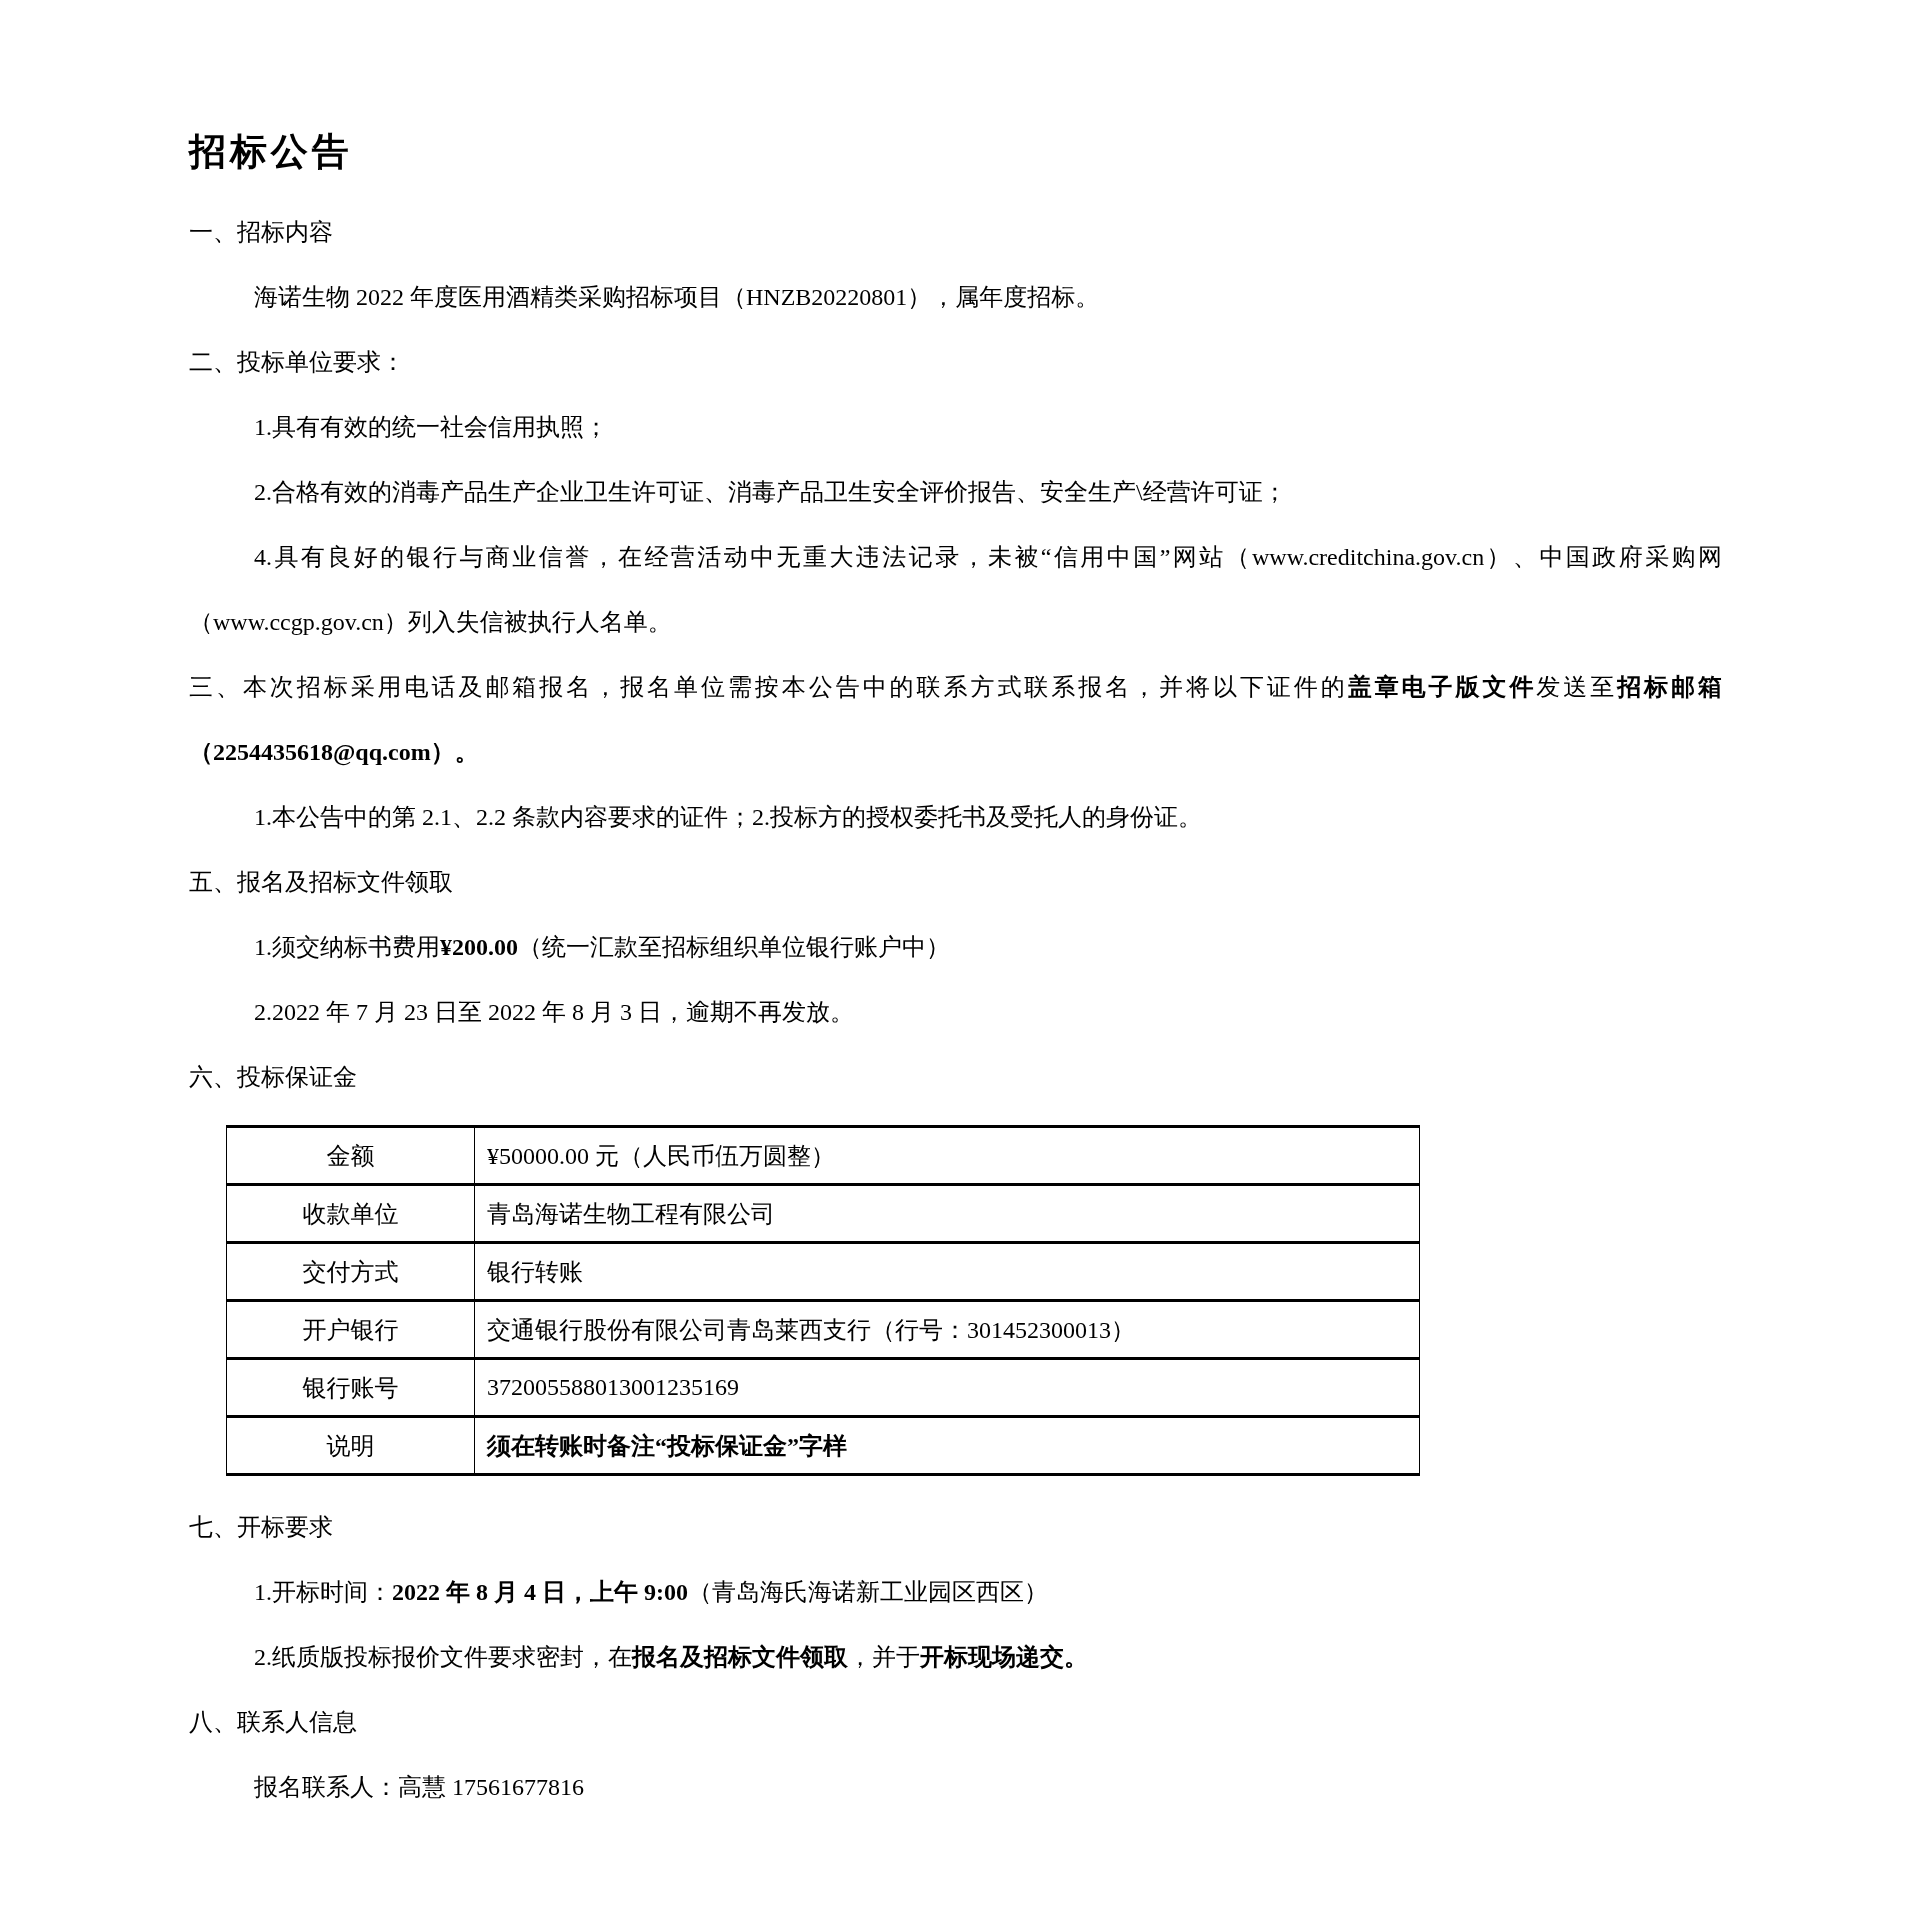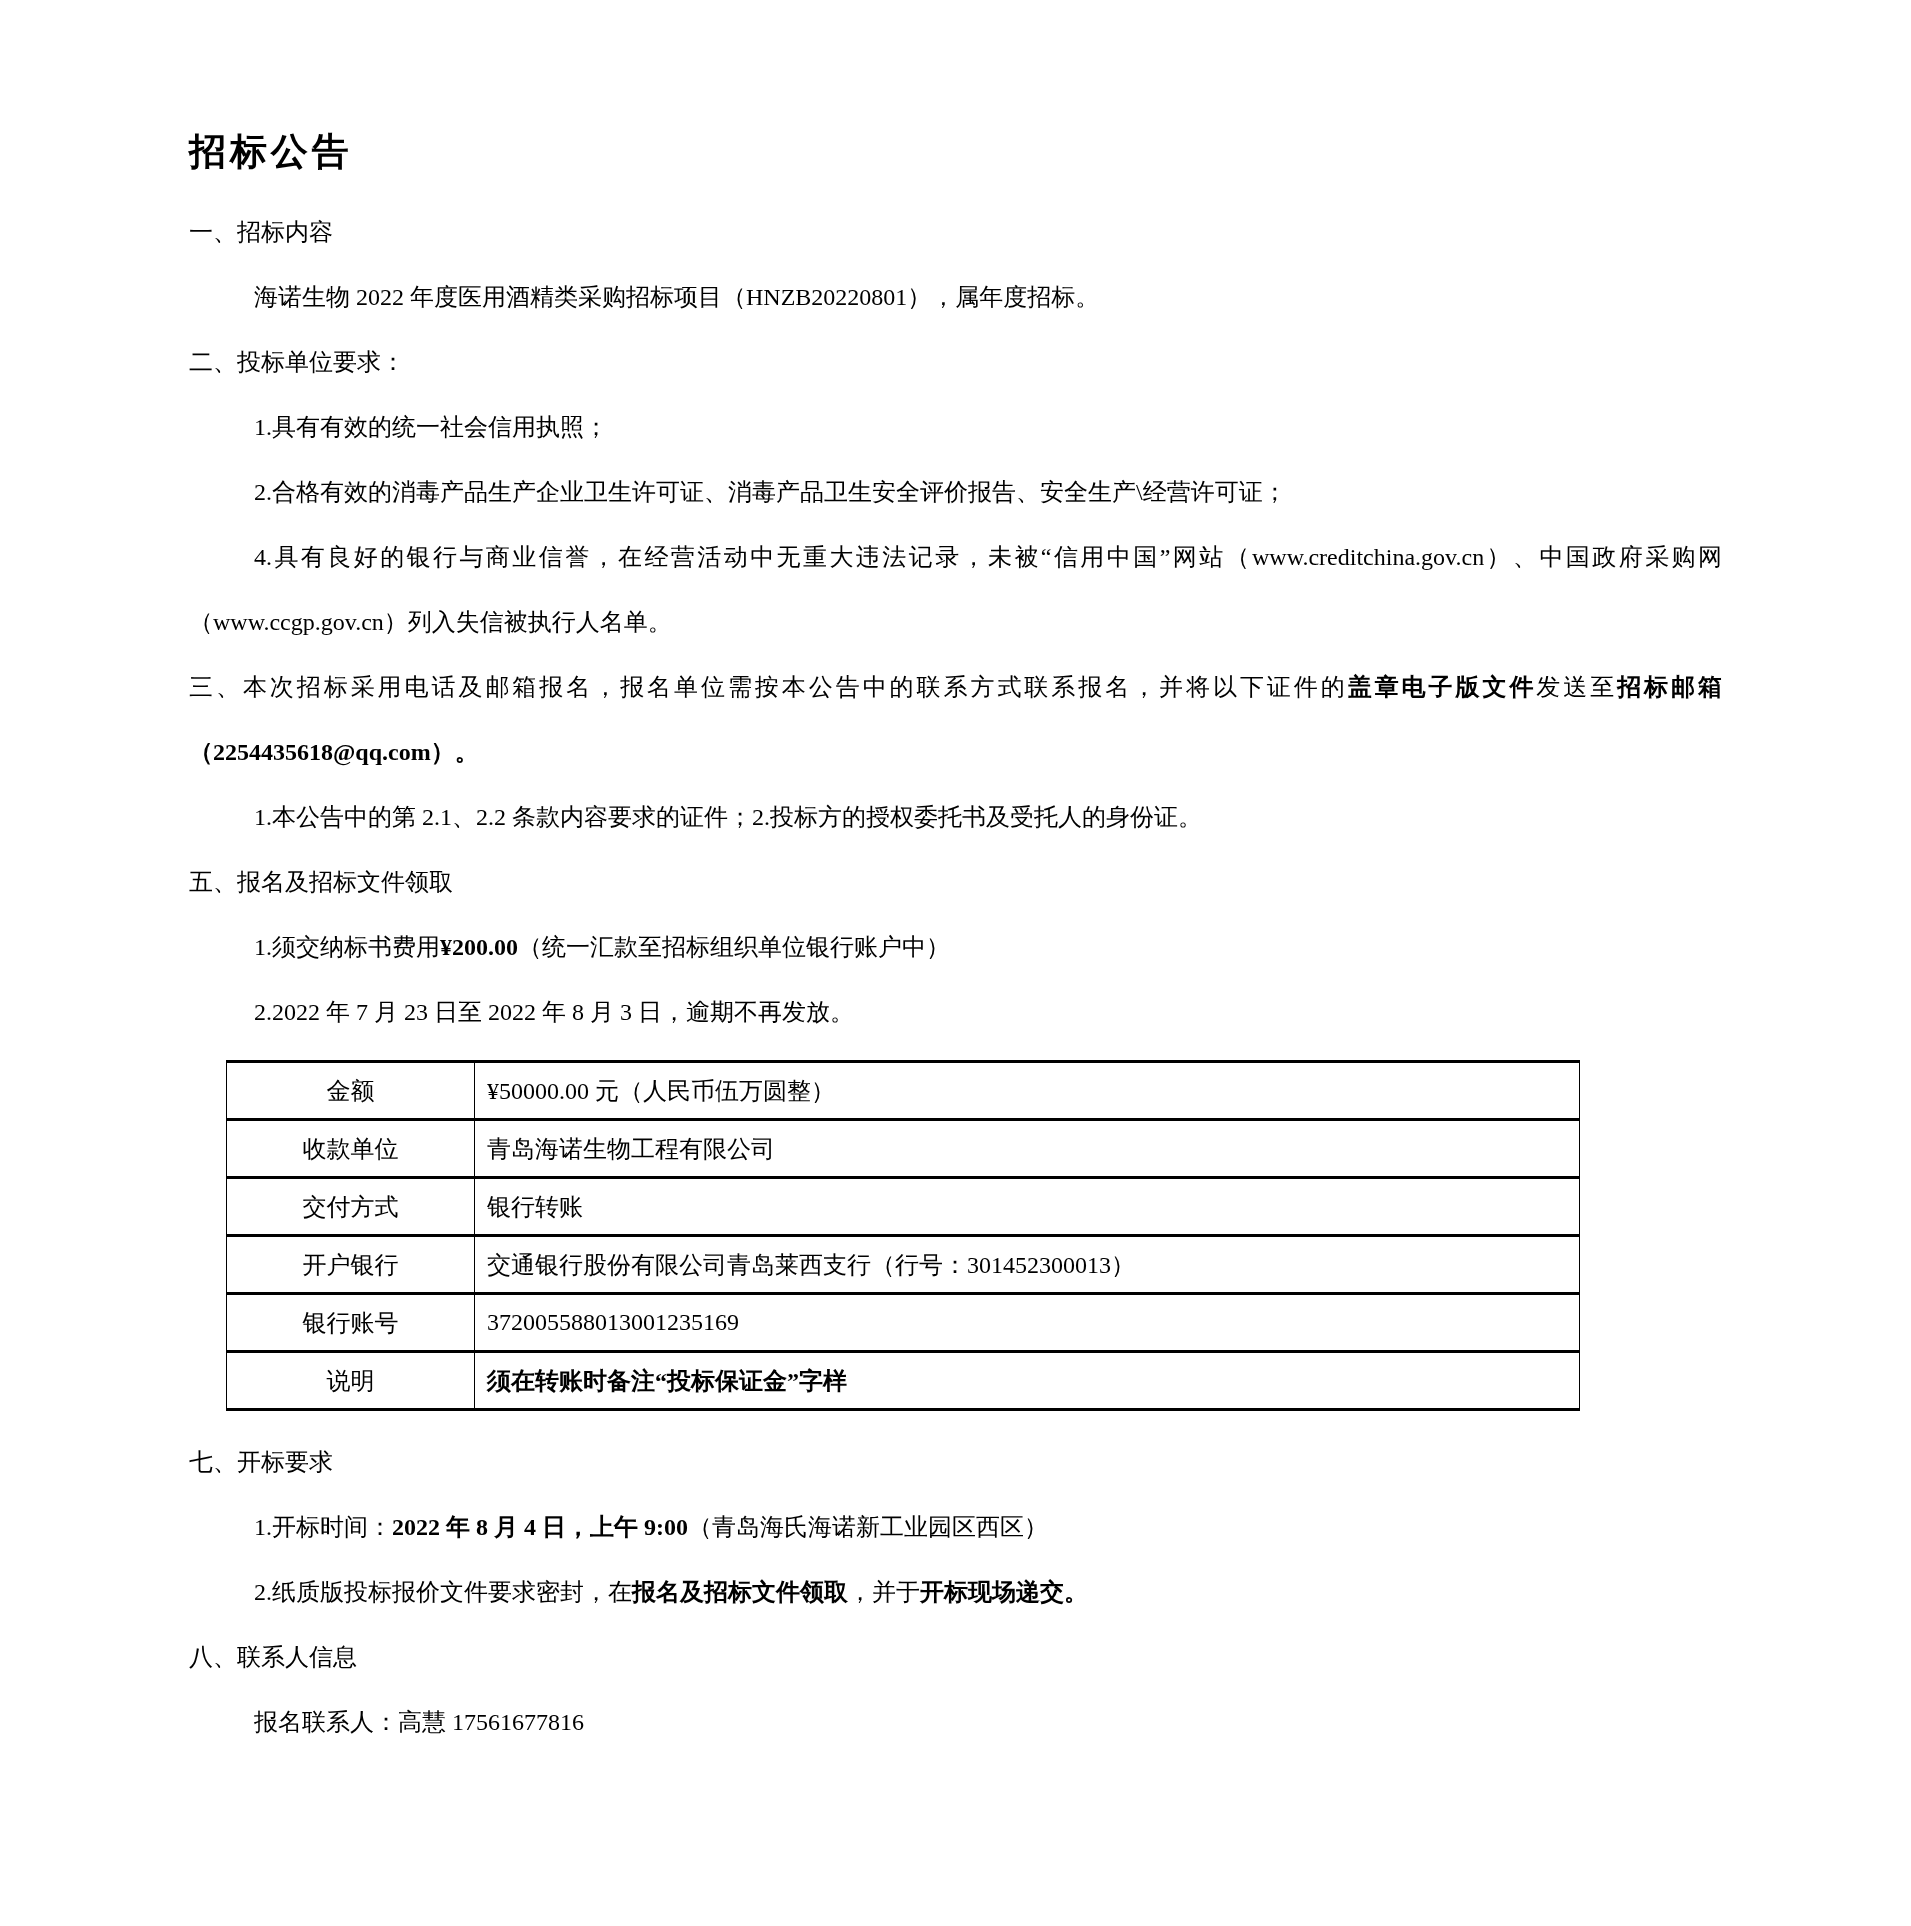--- a/index.html
+++ b/index.html
@@ -5,21 +5,21 @@
   html,body{margin:0;padding:0;background:#fff;}
   .page{position:relative;width:1911px;height:2703px;background:#fff;color:#000;
         font-family:"Liberation Serif","DejaVu Serif",serif;overflow:hidden;}
   .doc{padding:127px 189px 0 189px;}
   .title{margin:0 0 23px 0;text-align:left;font-size:37px;font-weight:bold;
          line-height:50px;letter-spacing:3.9px;}
   .para{font-size:24px;line-height:65px;text-align:justify;}
   .para.ind{text-indent:65px;}
   .b{font-weight:bold;}
 
-  table.deposit{border-collapse:collapse;margin:15.4px 0 19px 37px;width:1354px;
+  table.deposit{border-collapse:collapse;margin:15.4px 0 19px 37px;width:1194px;
                 table-layout:fixed;}
   table.deposit td{border:1.5px solid #000;border-top-width:3.5px;border-bottom-width:3.5px;
                    height:55px;font-size:24px;padding:0;}
   table.deposit td.lab{width:247px;text-align:center;}
   table.deposit td.val{padding-left:12px;}
 </style>
 </head>
 <body>
 
 <div class="page">
@@ -32,20 +32,21 @@
         <div class="para ind"><span>海诺生物 2022 年度医用酒精类采购招标项目（HNZB20220801），属年度招标。</span></div>
         <div class="para"><span>二、投标单位要求：</span></div>
         <div class="para ind"><span>1.具有有效的统一社会信用执照；</span></div>
         <div class="para ind"><span>2.合格有效的消毒产品生产企业卫生许可证、消毒产品卫生安全评价报告、安全生产\经营许可证；</span></div>
         <div class="para ind"><span>4.具有良好的银行与商业信誉，在经营活动中无重大违法记录，未被“信用中国”网站（www.creditchina.gov.cn）、中国政府采购网（www.ccgp.gov.cn）列入失信被执行人名单。</span></div>
         <div class="para"><span>三、本次招标采用电话及邮箱报名，报名单位需按本公告中的联系方式联系报名，并将以下证件的</span><span class="b">盖章电子版文件</span><span>发送至</span><span class="b">招标邮箱（2254435618@qq.com）。</span></div>
         <div class="para ind"><span>1.本公告中的第 2.1、2.2 条款内容要求的证件；2.投标方的授权委托书及受托人的身份证。</span></div>
         <div class="para"><span>五、报名及招标文件领取</span></div>
         <div class="para ind"><span>1.须交纳标书费用</span><span class="b">¥200.00</span><span>（统一汇款至招标组织单位银行账户中）</span></div>
         <div class="para ind"><span>2.2022 年 7 月 23 日至 2022 年 8 月 3 日，逾期不再发放。</span></div>
+        <div class="para"><span>六、投标保证金</span></div>
       </div>
 
     <table class="deposit">
       <tbody id="deposit-body">
           <tr>
             <td class="lab">金额</td>
             <td class="val"><span>¥50000.00 元（人民币伍万圆整）</span></td>
           </tr>
           <tr>
             <td class="lab">收款单位</td>

